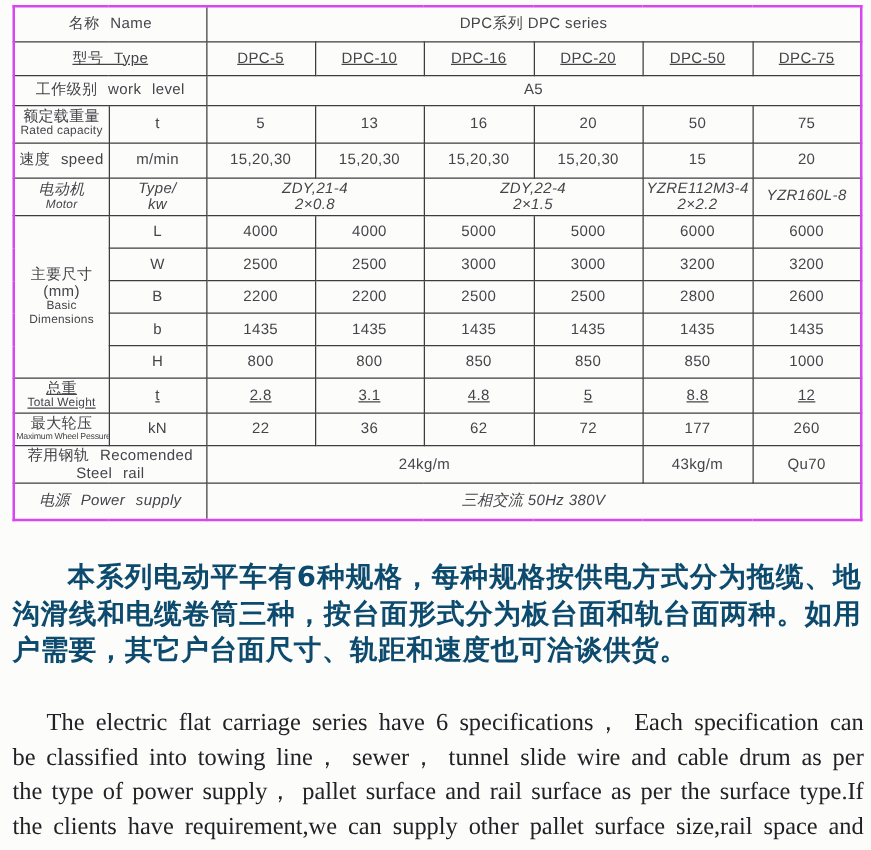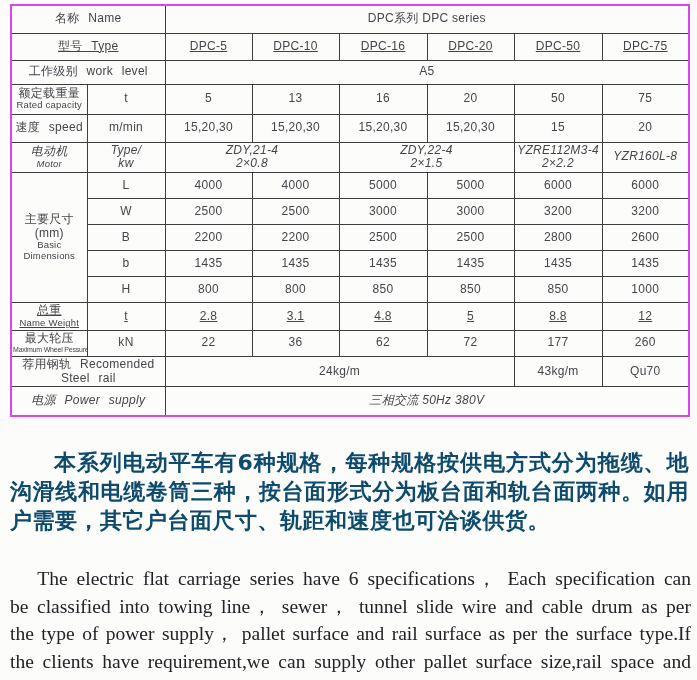--- a/index.html
+++ b/index.html
@@ -189,21 +189,21 @@
       <td>800</td>
       <td>850</td>
       <td>850</td>
       <td>850</td>
       <td>1000</td>
     </tr>
 
     <tr class="h27">
       <td>
         <div>总重</div>
-        <div class="sub">Name Weight</div>
+        <div class="sub">Total Weight</div>
       </td>
       <td>t</td>
       <td>2.8</td>
       <td>3.1</td>
       <td>4.8</td>
       <td>5</td>
       <td>8.8</td>
       <td>12</td>
     </tr>
 

